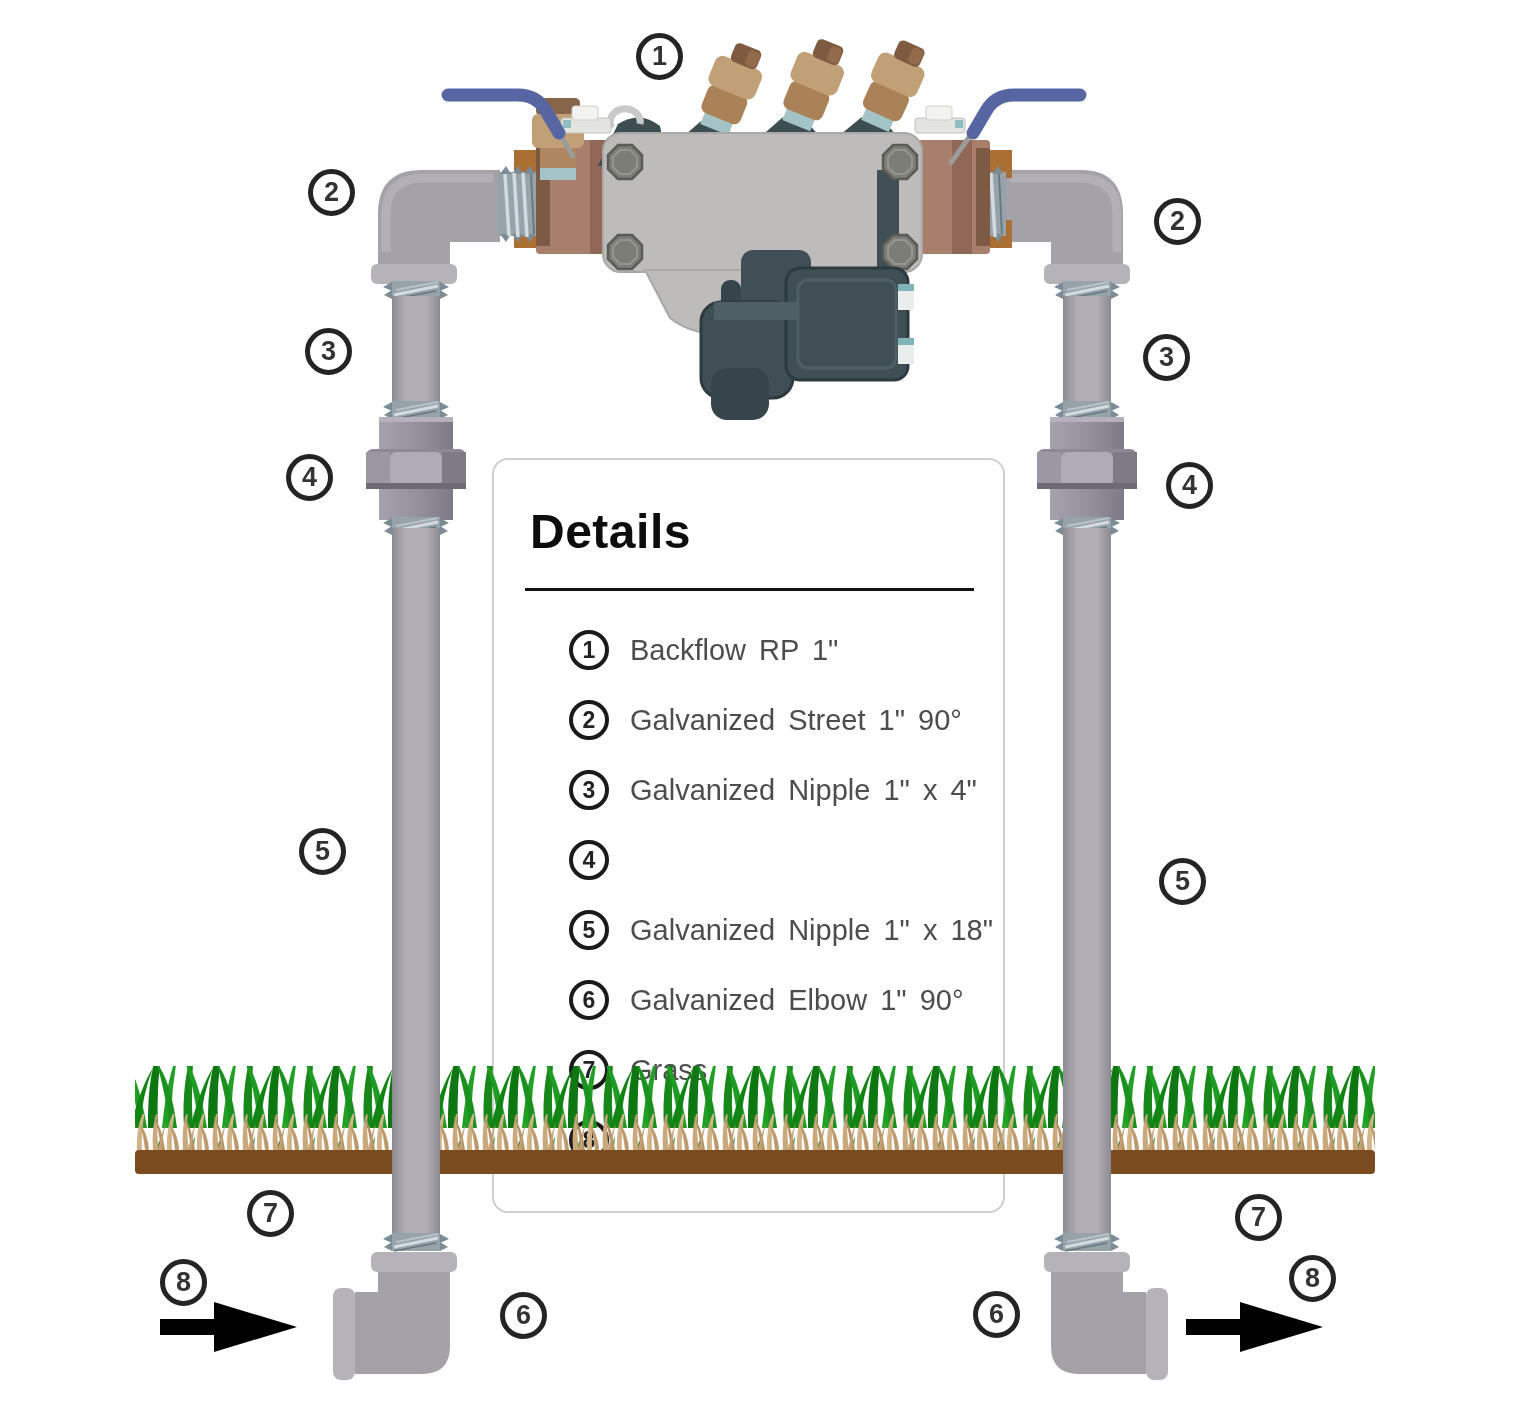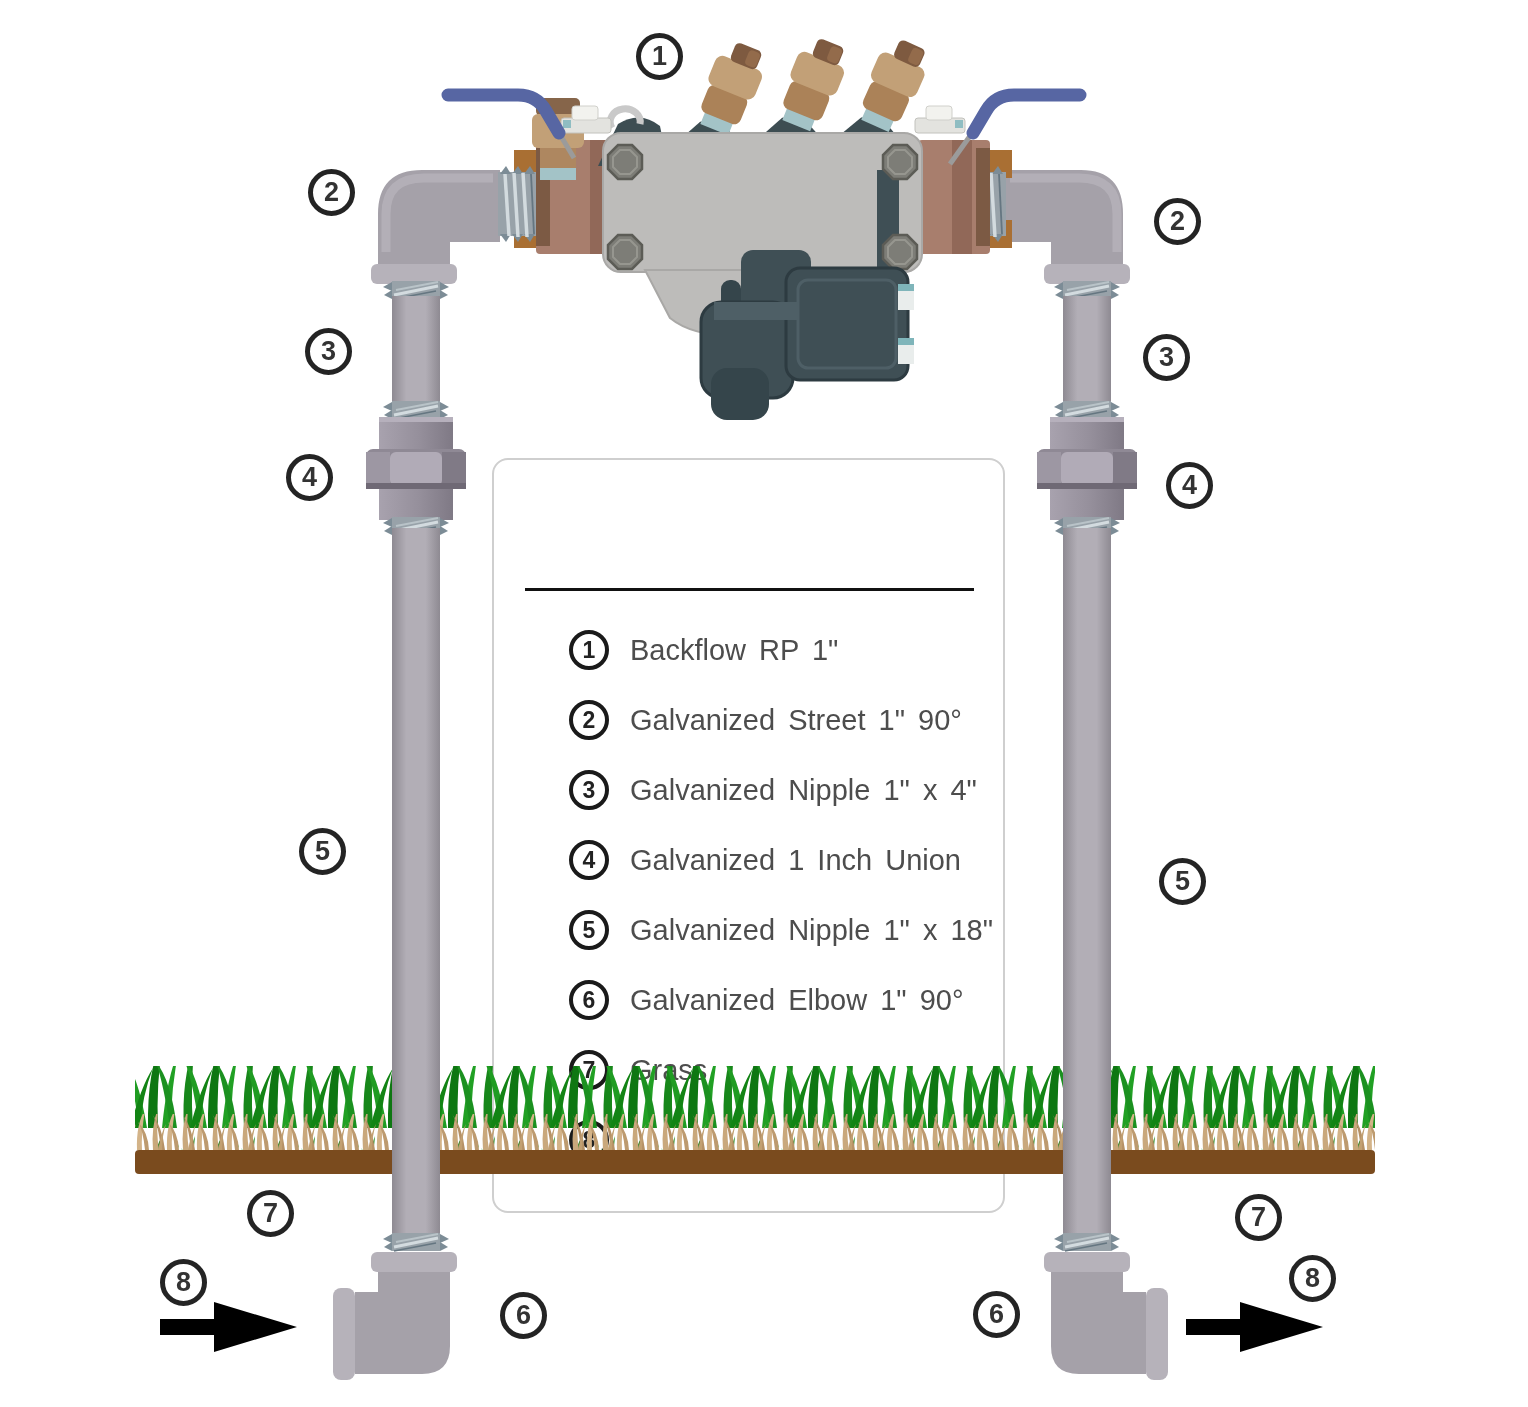--- a/index.html
+++ b/index.html
@@ -24,37 +24,37 @@
   .callout{position:absolute;width:47px;height:47px;box-sizing:border-box;border:5px solid #242424;
            border-radius:50%;background:#fff;display:flex;align-items:center;justify-content:center;
            font-size:27px;font-weight:bold;color:#333;z-index:3;}
 </style>
 </head>
 <body>
 
 <div class="stage">
 
   <div class="panel">
+    <h1 class="panel-title">Details</h1>
     <div class="panel-rule"></div>
 
     <div class="legend-row" style="top:168px">
       <span class="legend-circle">1</span>
       <span class="legend-label">Backflow RP 1"</span>
     </div>
     <div class="legend-row" style="top:238px">
       <span class="legend-circle">2</span>
       <span class="legend-label">Galvanized Street 1" 90°</span>
     </div>
     <div class="legend-row" style="top:308px">
       <span class="legend-circle">3</span>
       <span class="legend-label">Galvanized Nipple 1" x 4"</span>
     </div>
     <div class="legend-row" style="top:378px">
       <span class="legend-circle">4</span>
-      <span class="legend-label">Galvanized 1 Inch Union</span>
     </div>
     <div class="legend-row" style="top:448px">
       <span class="legend-circle">5</span>
       <span class="legend-label">Galvanized Nipple 1" x 18"</span>
     </div>
     <div class="legend-row" style="top:518px">
       <span class="legend-circle">6</span>
       <span class="legend-label">Galvanized Elbow 1" 90°</span>
     </div>
     <div class="legend-row" style="top:588px">

